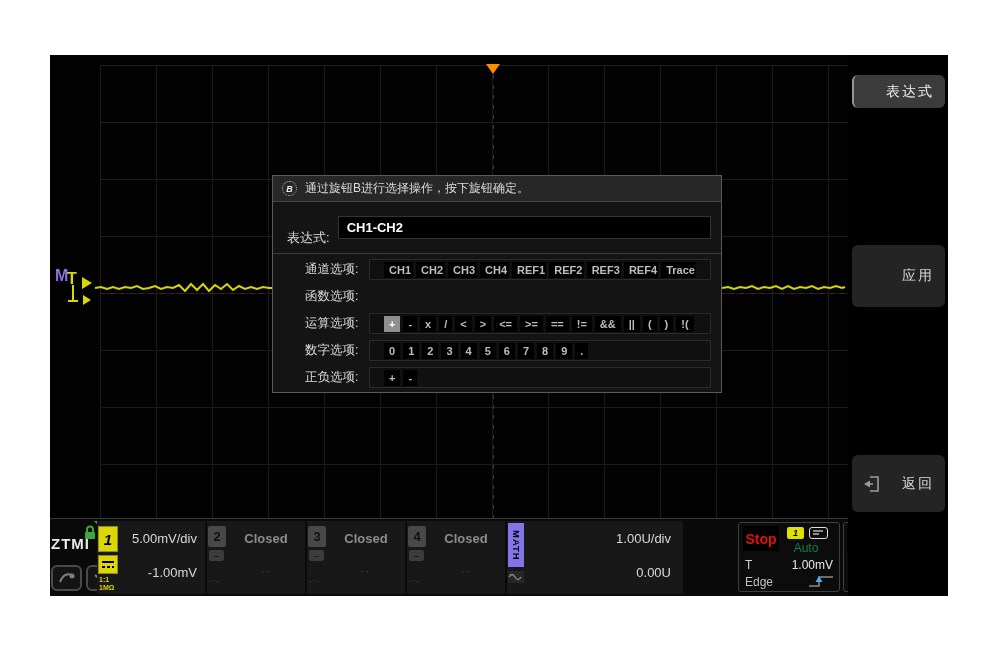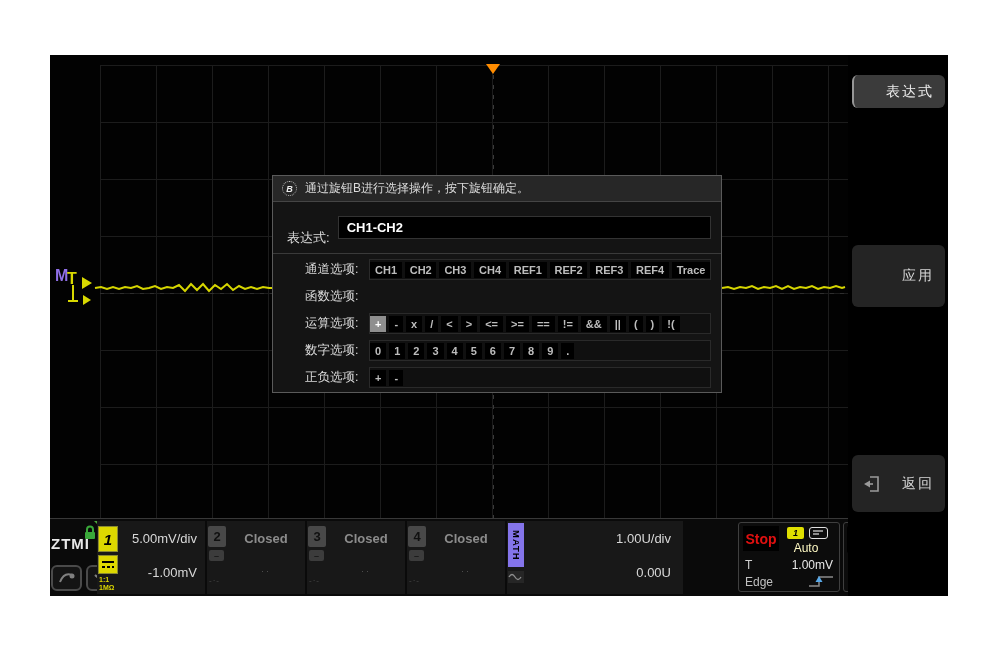--- a/index.html
+++ b/index.html
@@ -33,21 +33,21 @@
   
   .dialog { position:absolute; left:222px; top:120px; width:450px; height:218px; background:#141414; border:1px solid #5a5a5a; z-index:5; }
   .dlg-head { height:26px; background:#272727; border-bottom:1px solid #454545; display:flex; align-items:center; gap:8px; padding-left:9px; color:#dcdcdc; font-size:12px; }
   .knob { width:15px; height:15px; border:1px dotted #c0c0c0; border-radius:50%; display:flex; align-items:center; justify-content:center; color:#eee; font-size:9px; font-weight:bold; font-style:italic; flex:0 0 auto; }
   .dlg-expr { display:flex; align-items:center; padding:6px 10px 5px 14px; }
   .dlg-expr .lbl { color:#dcdcdc; font-size:13px; flex:0 0 auto;margin-top:21px; }
   .expr-box { flex:1; margin-left:8px; background:#000; border:1px solid #333; height:23px; color:#fff; font-weight:bold; font-size:13px; display:flex; align-items:center; padding-left:8px; }
   .dlg-sep { border-top:1px solid #3a3a3a; margin:1px 0 2px 0; }
   .dlg-row { display:flex; align-items:center; height:27px; padding:0 10px 0 8px;margin-left:24px; }
   .dlg-row .lbl { width:64px; flex:0 0 auto; color:#dcdcdc; font-size:12.5px; }
-  .opts { flex:1; background:#101010; border:1px solid #2a2a2a; height:21px; display:flex; align-items:center; padding:0 0; gap:3px; overflow:hidden; }
+  .opts { flex:1; background:#101010; border:1px solid #2a2a2a; height:21px; display:flex; align-items:center; padding:0 14px; gap:3px; overflow:hidden; }
   .opt { background:#000; color:#bdbdbd; font-weight:bold; font-size:11px; padding:2px 5px; min-width:12px; text-align:center; white-space:nowrap; }
   .opt.hl { background:#8f8f8f; color:#fff; }
 
   
   #menu { position:absolute; left:798px; top:0; width:100px; height:541px; background:#000; z-index:6; }
   .mbtn { position:absolute; left:4px; width:93px; color:#d8d8d8; font-size:14px; display:flex; align-items:center; justify-content:flex-end; padding-right:11px; border-radius:6px; letter-spacing:2px; }
   .m-head { top:20px; height:33px; background:#3b3b3b; border-left:2px solid #969696; color:#ececec; }
   .m-b1 { top:58px; height:62px; background:#4e4e4e; color:#ececec; }
   .m-b2 { top:125px; height:60px; background:#242424; }
   .m-b3 { top:190px; height:62px; background:#242424; }
@@ -260,21 +260,21 @@
 
     <div class="blk" style="left:688px;width:102px;height:70px;top:3px;background:#0c0c0c;border:1px solid #3f3f3f;border-radius:3px;">
       <div style="position:absolute;left:4px;top:3px;width:36px;height:25px;background:#000;display:flex;align-items:center;justify-content:center;color:#e01010;font-weight:bold;font-size:14px;">Stop</div>
       <div style="position:absolute;left:48px;top:4px;width:17px;height:12px;background:#e0e000;border-radius:2px;color:#000;font-size:9px;font-weight:bold;font-style:italic;display:flex;align-items:center;justify-content:center;">1</div>
       <div style="position:absolute;left:70px;top:4px;width:19px;height:12px;border:1.5px solid #e0e0e0;border-radius:3px;">
         <svg width="16" height="9" viewBox="0 0 16 9">
             <line x1="3" y1="3" x2="13" y2="3" stroke="#e0e0e0" stroke-width="1.2"></line>
             <line x1="3" y1="6" x2="9" y2="6" stroke="#e0e0e0" stroke-width="1.2"></line>
           </svg>
       </div>
-      <div style="position:absolute;left:44px;top:18px;width:46px;text-align:center;color:#fef9c3;font-size:12px;">Auto</div>
+      <div style="position:absolute;left:44px;top:18px;width:46px;text-align:center;color:#15803d;font-size:12px;">Auto</div>
       <div style="position:absolute;left:6px;top:35px;color:#d0d0d0;font-size:12px;">T</div>
       <div style="position:absolute;right:6px;top:35px;color:#e8e8e8;font-size:12px;">1.00mV</div>
       <div style="position:absolute;left:6px;top:52px;color:#c0c0c0;font-size:12px;">Edge</div>
       <svg width="28" height="16" viewBox="0 0 28 16" style="position:absolute;right:4px;top:50px;">
         <path d="M2 13 H12 V4 H26" stroke="#8a8a8a" stroke-width="1.5" fill="none"></path>
         <polygon points="12,3 8.5,9 15.5,9" fill="#58a8e8"></polygon>
       </svg>
     </div>
 
     <div class="blk" style="left:793px;width:103px;height:70px;top:3px;background:#0c0c0c;border:1px solid #3f3f3f;border-radius:3px;">

